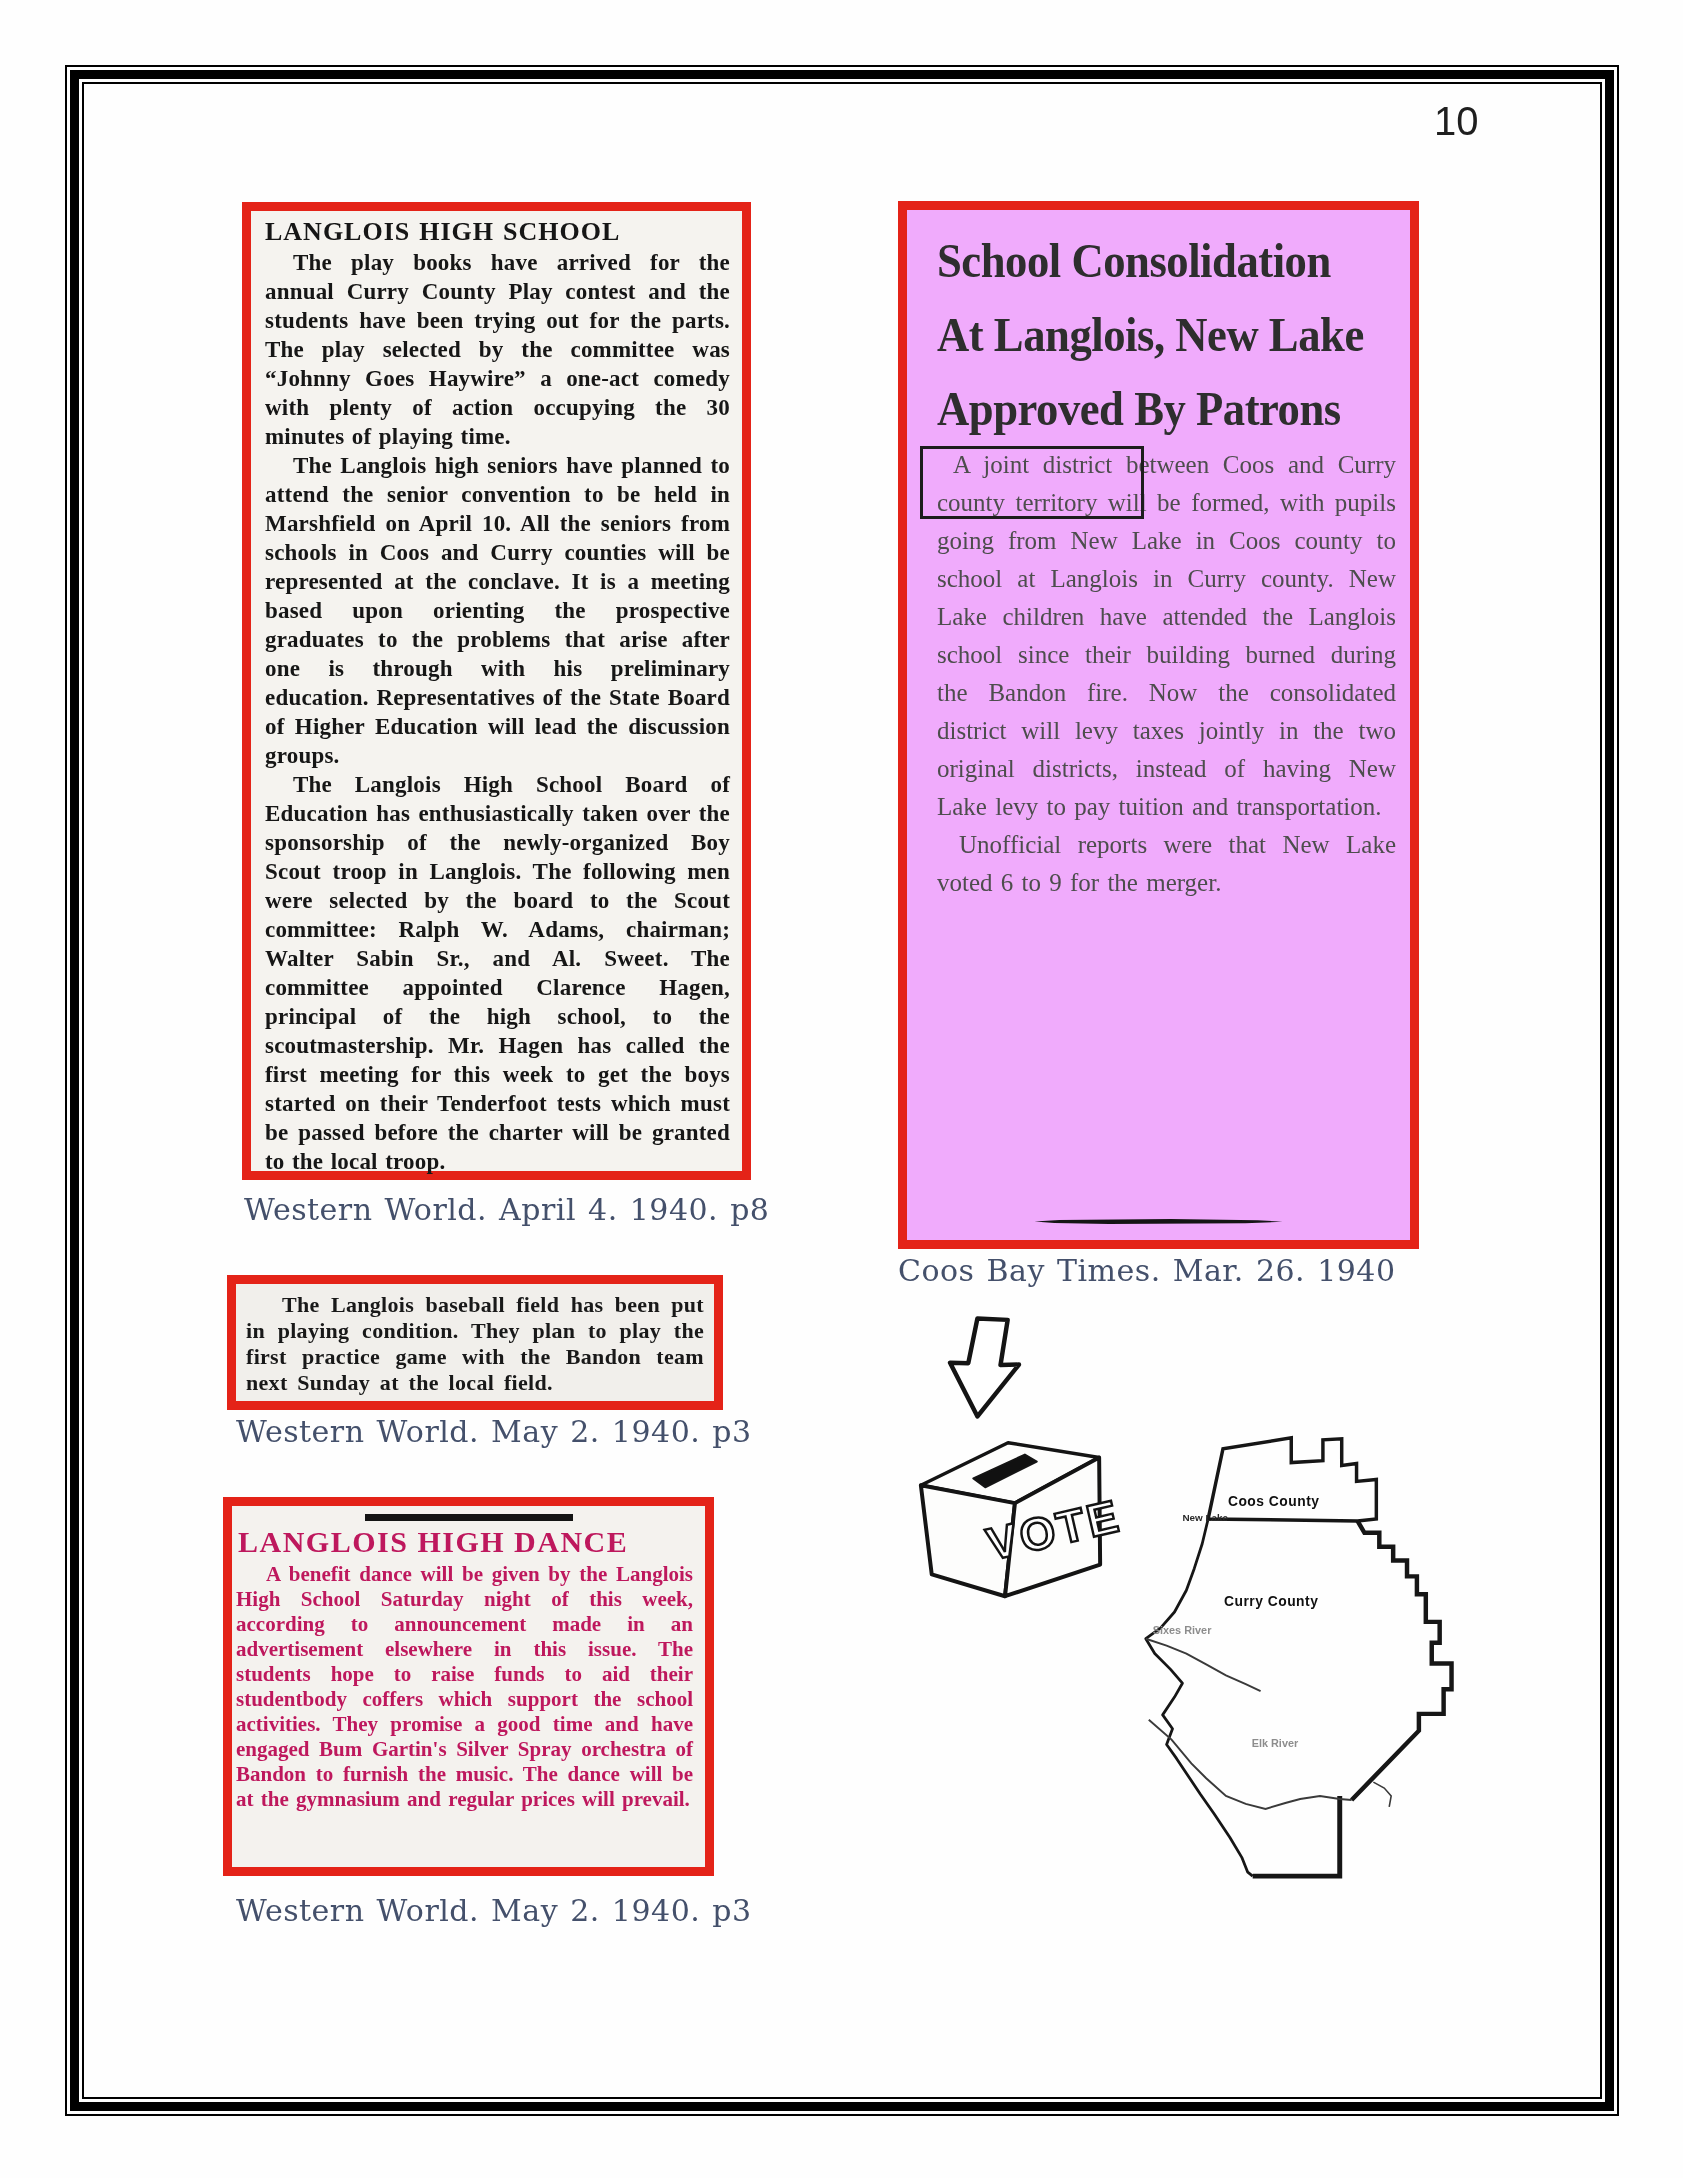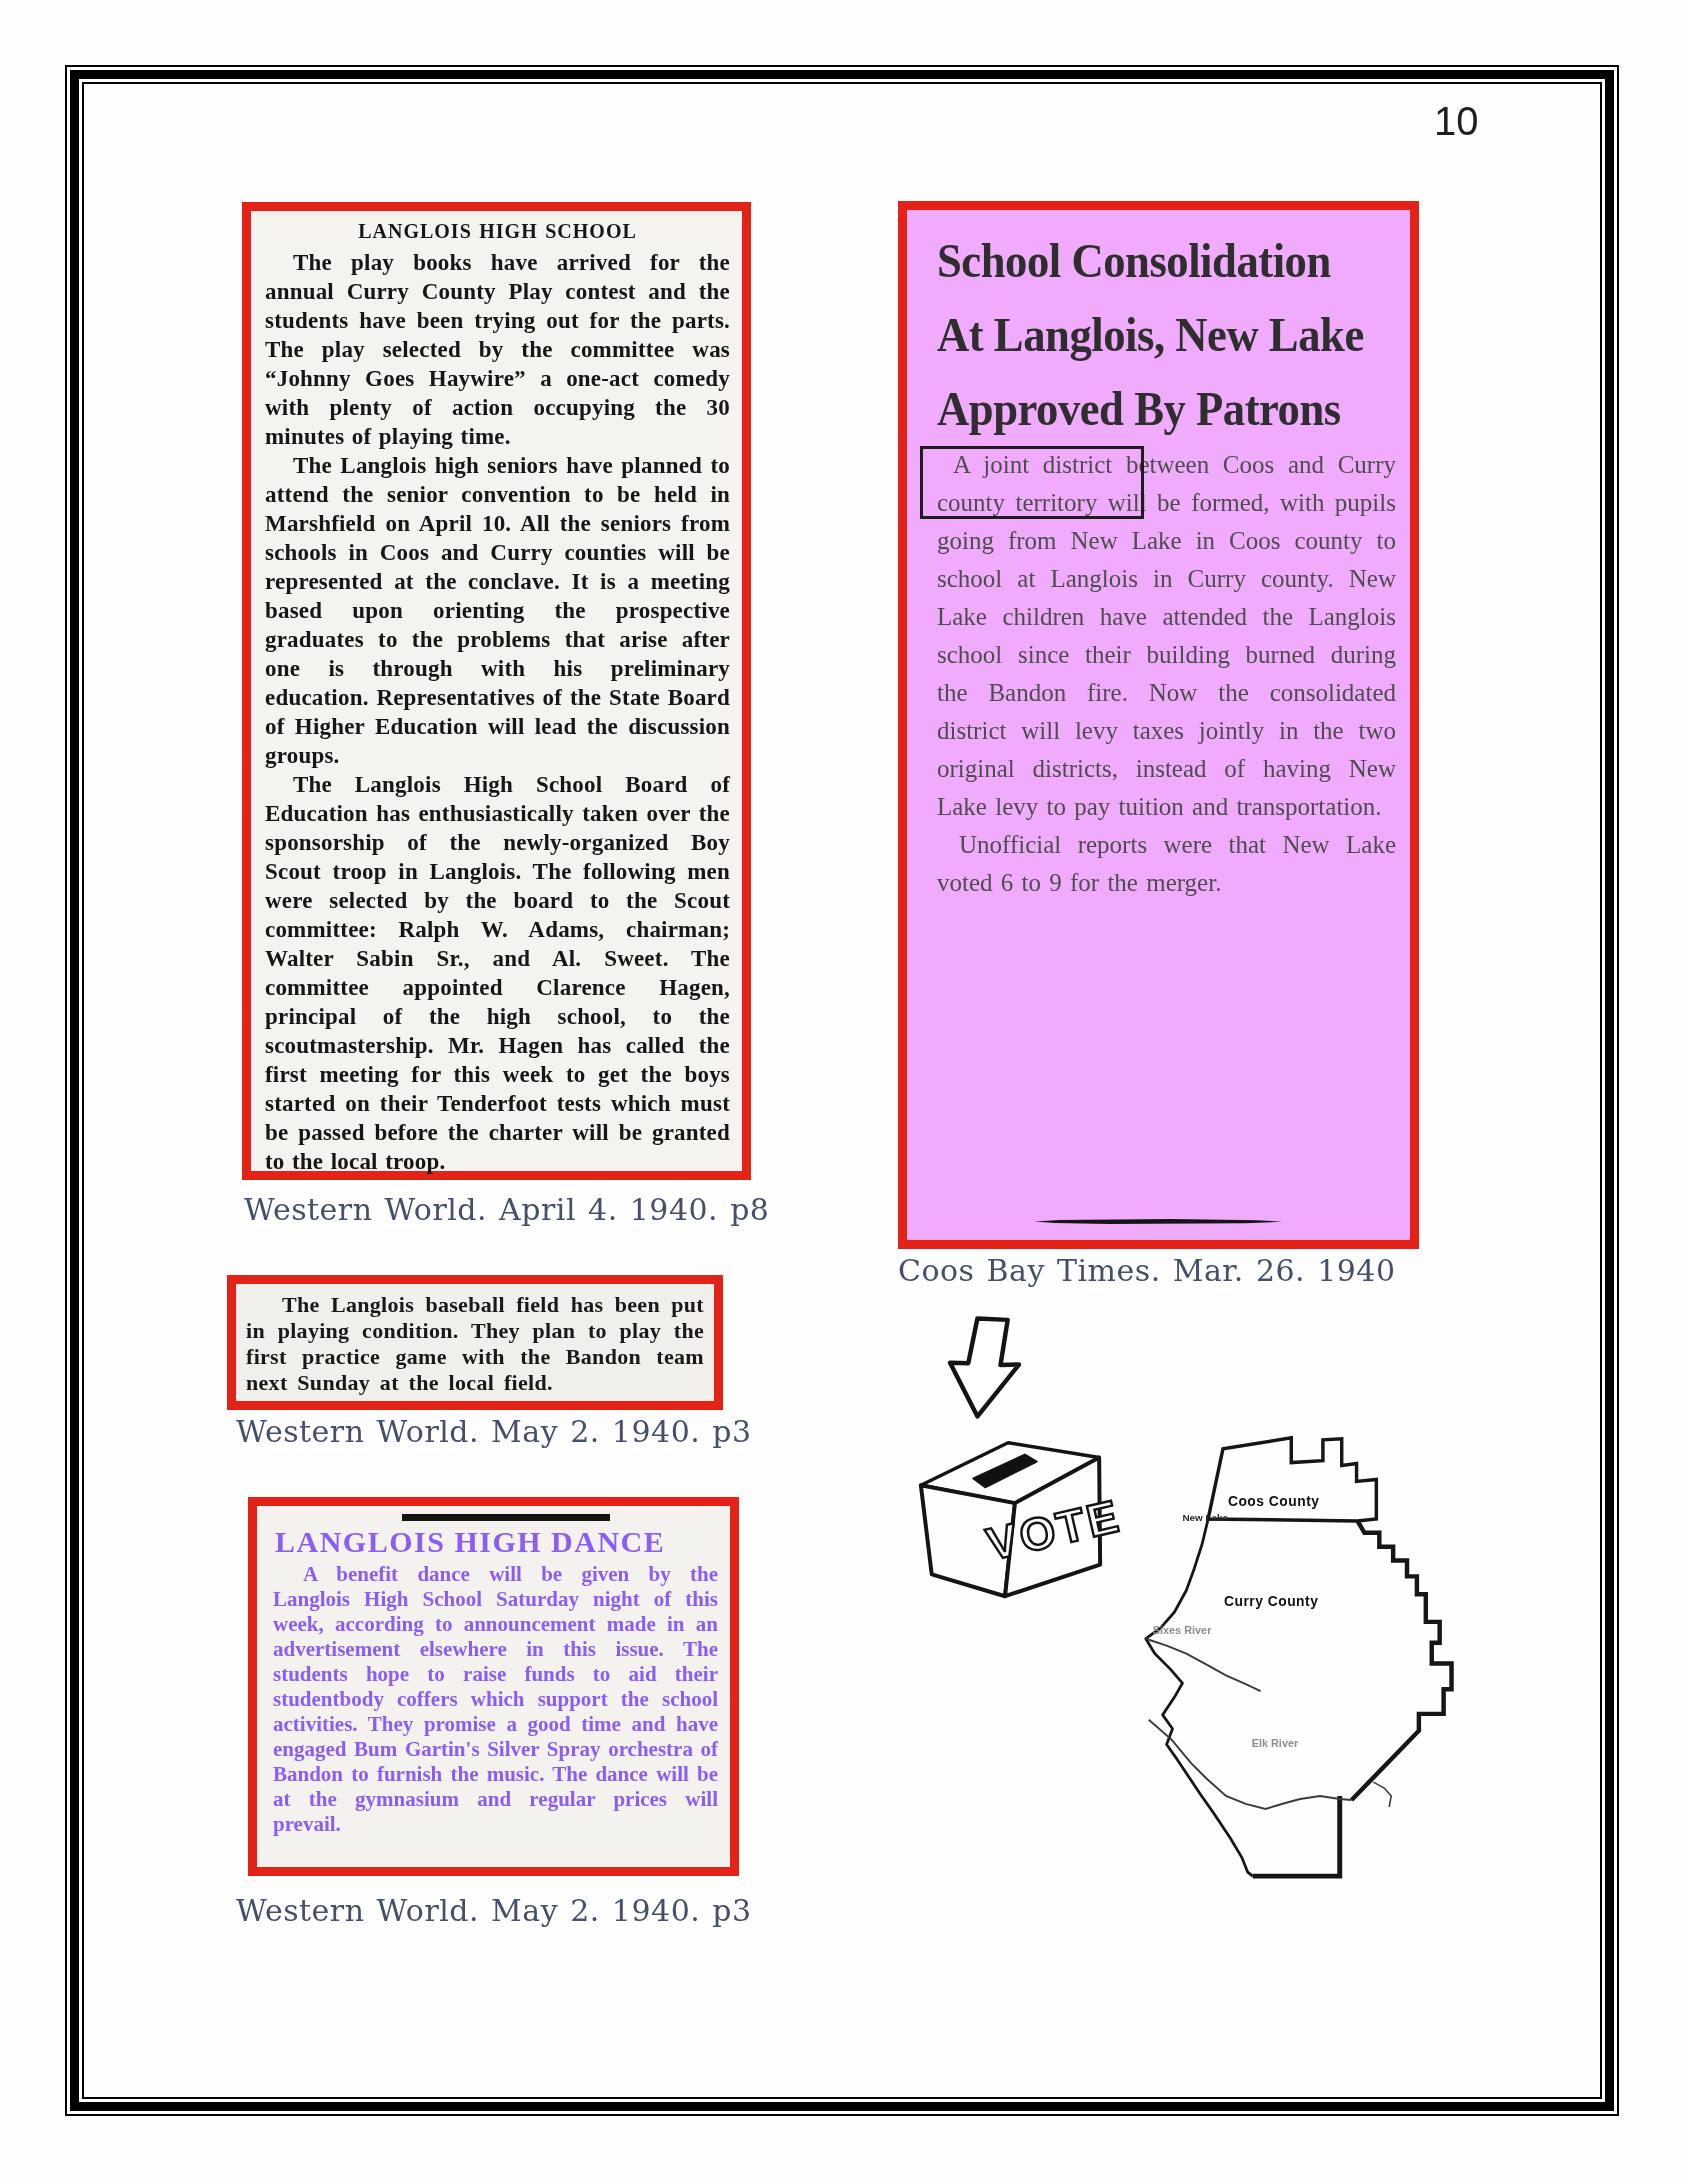--- a/index.html
+++ b/index.html
@@ -11,27 +11,27 @@
   .frame-mid{position:absolute;inset:3px;border:9px solid #000;}
   .frame-inner{position:absolute;inset:3px;border:2px solid #000;}
   .page-number{position:absolute;left:1434px;top:99px;font-family:"Liberation Sans",sans-serif;
                font-size:40px;color:#1f1f1f;}
   
   .clip{position:absolute;box-sizing:border-box;border:9px solid #e42318;background:#f5f3ef;
         color:#161616;}
   .clip p{margin:0;text-align:justify;}
   .clip1{left:242px;top:202px;width:509px;height:978px;padding:6px 12px 10px 14px;
          font-size:23px;line-height:29px;font-weight:600;letter-spacing:0.2px;word-spacing:1.5px;}
-  .clip1 h2{margin:0 0 2px 0;font-size:20px;text-align:center;letter-spacing:1px;font-weight:700;}
+  .clip1 h2{margin:0 0 2px 0;font-size:26px;text-align:left;letter-spacing:1px;font-weight:700;}
   .clip1 p{text-indent:28px;}
   .clip2{left:227px;top:1275px;width:496px;height:135px;padding:8px 10px;background:#f1efeb;
          font-size:22px;line-height:26px;font-weight:700;letter-spacing:0.3px;word-spacing:4px;color:#191919;}
   .clip2 p{text-indent:36px;}
-  .clip3{left:248px;top:1497px;width:491px;height:379px;padding:4px 12px 8px 16px;background:#f4f2ee;
-         font-size:21px;line-height:25px;font-weight:600;color:#8b5cf6;}
+  .clip3{left:223px;top:1497px;width:491px;height:379px;padding:4px 12px 8px 4px;background:#f4f2ee;
+         font-size:21px;line-height:25px;font-weight:600;color:#be185d;}
   .dance-rule{height:7px;width:208px;background:#141414;margin:4px 0 8px 129px;}
   .clip3 h2{margin:0 0 8px 2px;font-size:30px;letter-spacing:1.5px;font-weight:700;}
   .clip3 p{text-indent:30px;word-spacing:2px;}
   .clip4{left:898px;top:201px;width:521px;height:1048px;padding:14px 14px 16px 30px;background:#f0abfc;
          font-size:25px;line-height:38px;color:#4d4d4d;}
   .clip4 .big-head{margin:0;font-size:48px;line-height:74px;font-weight:700;color:#2e2e2e;
          letter-spacing:-0.5px;transform:scaleX(.93);transform-origin:left top;white-space:nowrap;}
   .clip4 .rb{word-spacing:2px;}
   .clip4 .rb.first{margin-top:12px;text-indent:34px;}
   .clip4 .rb.p2{text-indent:16px;}

